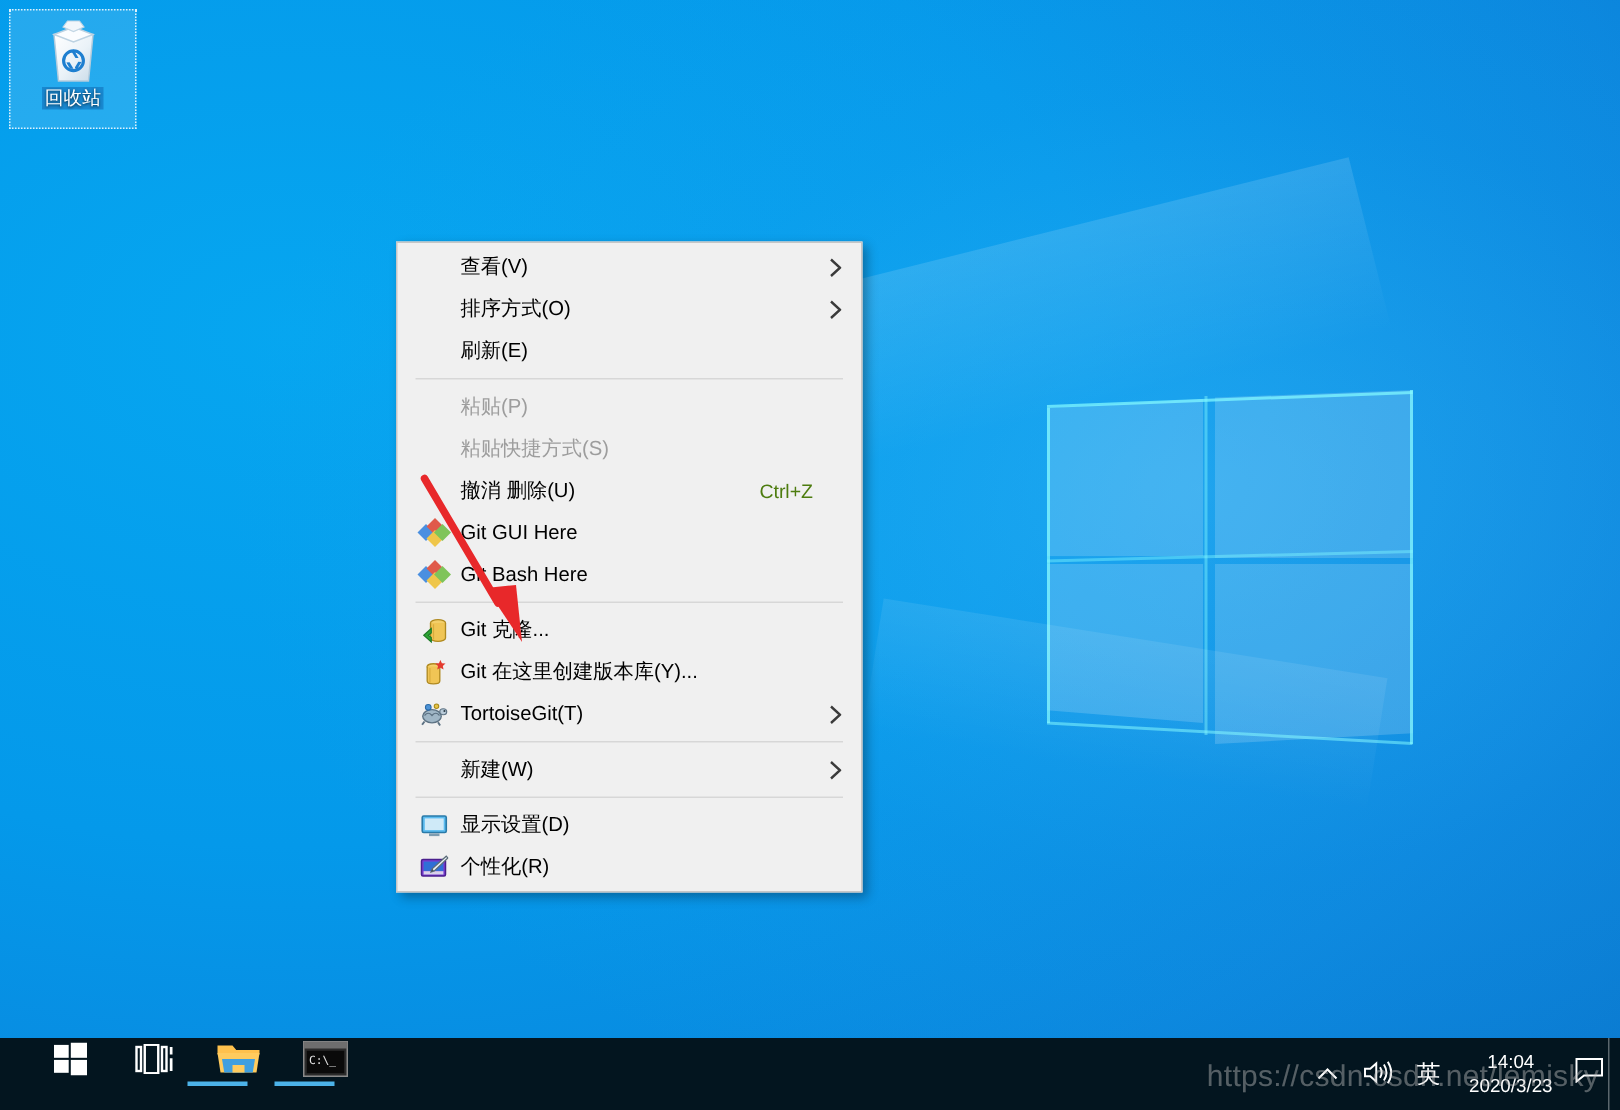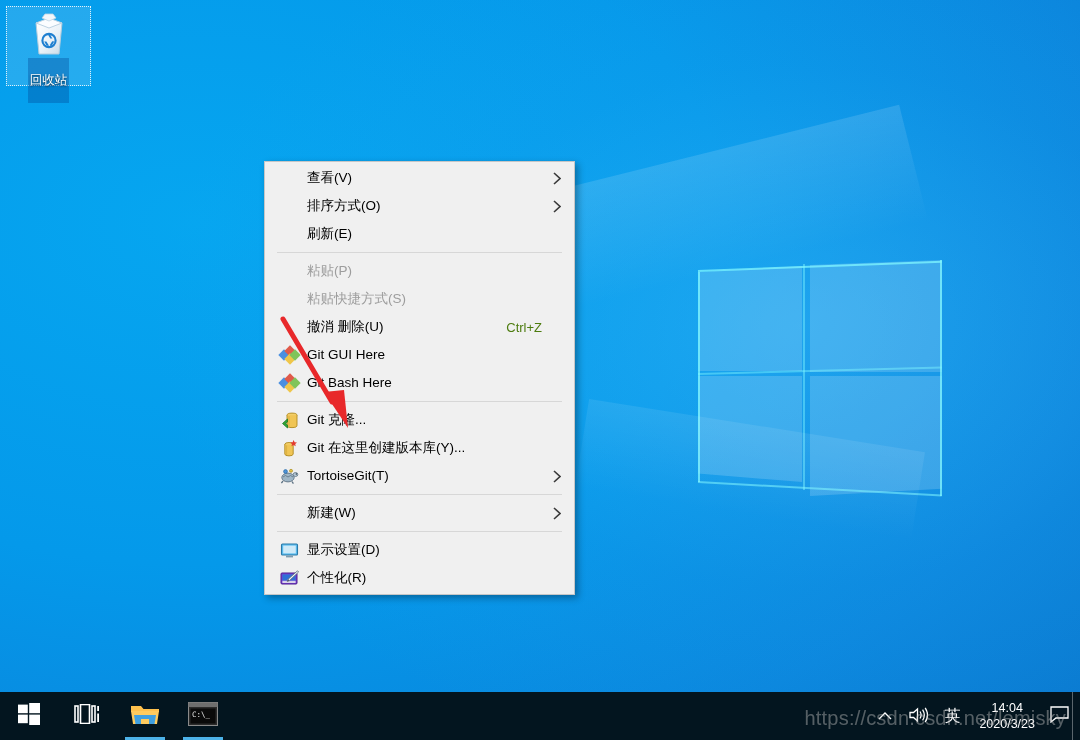--- a/index.html
+++ b/index.html
@@ -28,21 +28,21 @@
   
   #recycle-bin {
     position:absolute; left:6px; top:6px; width:85px; height:80px;
     border:1px dotted rgba(255,255,255,0.85);
     background:rgba(255,255,255,0.13);
     display:flex; flex-direction:column; align-items:center; padding-top:4px;
   }
   #recycle-bin .bin-art { width:42px; height:46px; position:relative; }
   #recycle-bin .bin-label {
     margin-top:1px; font-size:12.5px; color:#fff; text-shadow:0 1px 2px rgba(0,0,0,.75);
-    background:rgba(0,70,150,0.35); padding:15px 2px; line-height:15px;
+    background:rgba(0,70,150,0.35); padding:0 2px; line-height:15px;
   }
 
   
   #context-menu {
     position:absolute; left:264px; top:161px; width:311px;
     background:#f0f0f0; border:1px solid #c6c6c6;
     box-shadow:3px 3px 7px rgba(0,0,0,0.32);
     padding:2px 0; font-size:13.5px; color:#000;
   }
   .mi {
@@ -72,22 +72,22 @@
 
   
   #annotation-arrow { position:absolute; left:270px; top:310px; width:110px; height:130px; pointer-events:none; }
 
   
   #taskbar {
     position:absolute; left:0; bottom:0; width:1080px; height:48px;
     background:#03151f; display:flex; align-items:stretch;
   }
   .tb-btn {
-    width:58px; height:48px; position:relative;
-    display:flex; align-items:center; justify-content:center;
+    width:58px; height:32px; position:relative;
+    display:flex; align-items:center; justify-content:flex-end;
   }
   .tb-btn .tb-underline {
     position:absolute; left:9px; right:9px; bottom:0; height:3px; background:#4cb2e8;
   }
   #tray {
     margin-left:auto; display:flex; align-items:center; height:48px; color:#fff;
   }
   .tray-item {
     height:48px; display:flex; align-items:center; justify-content:center;
     padding:0 8px; font-size:13px; color:#fff;

